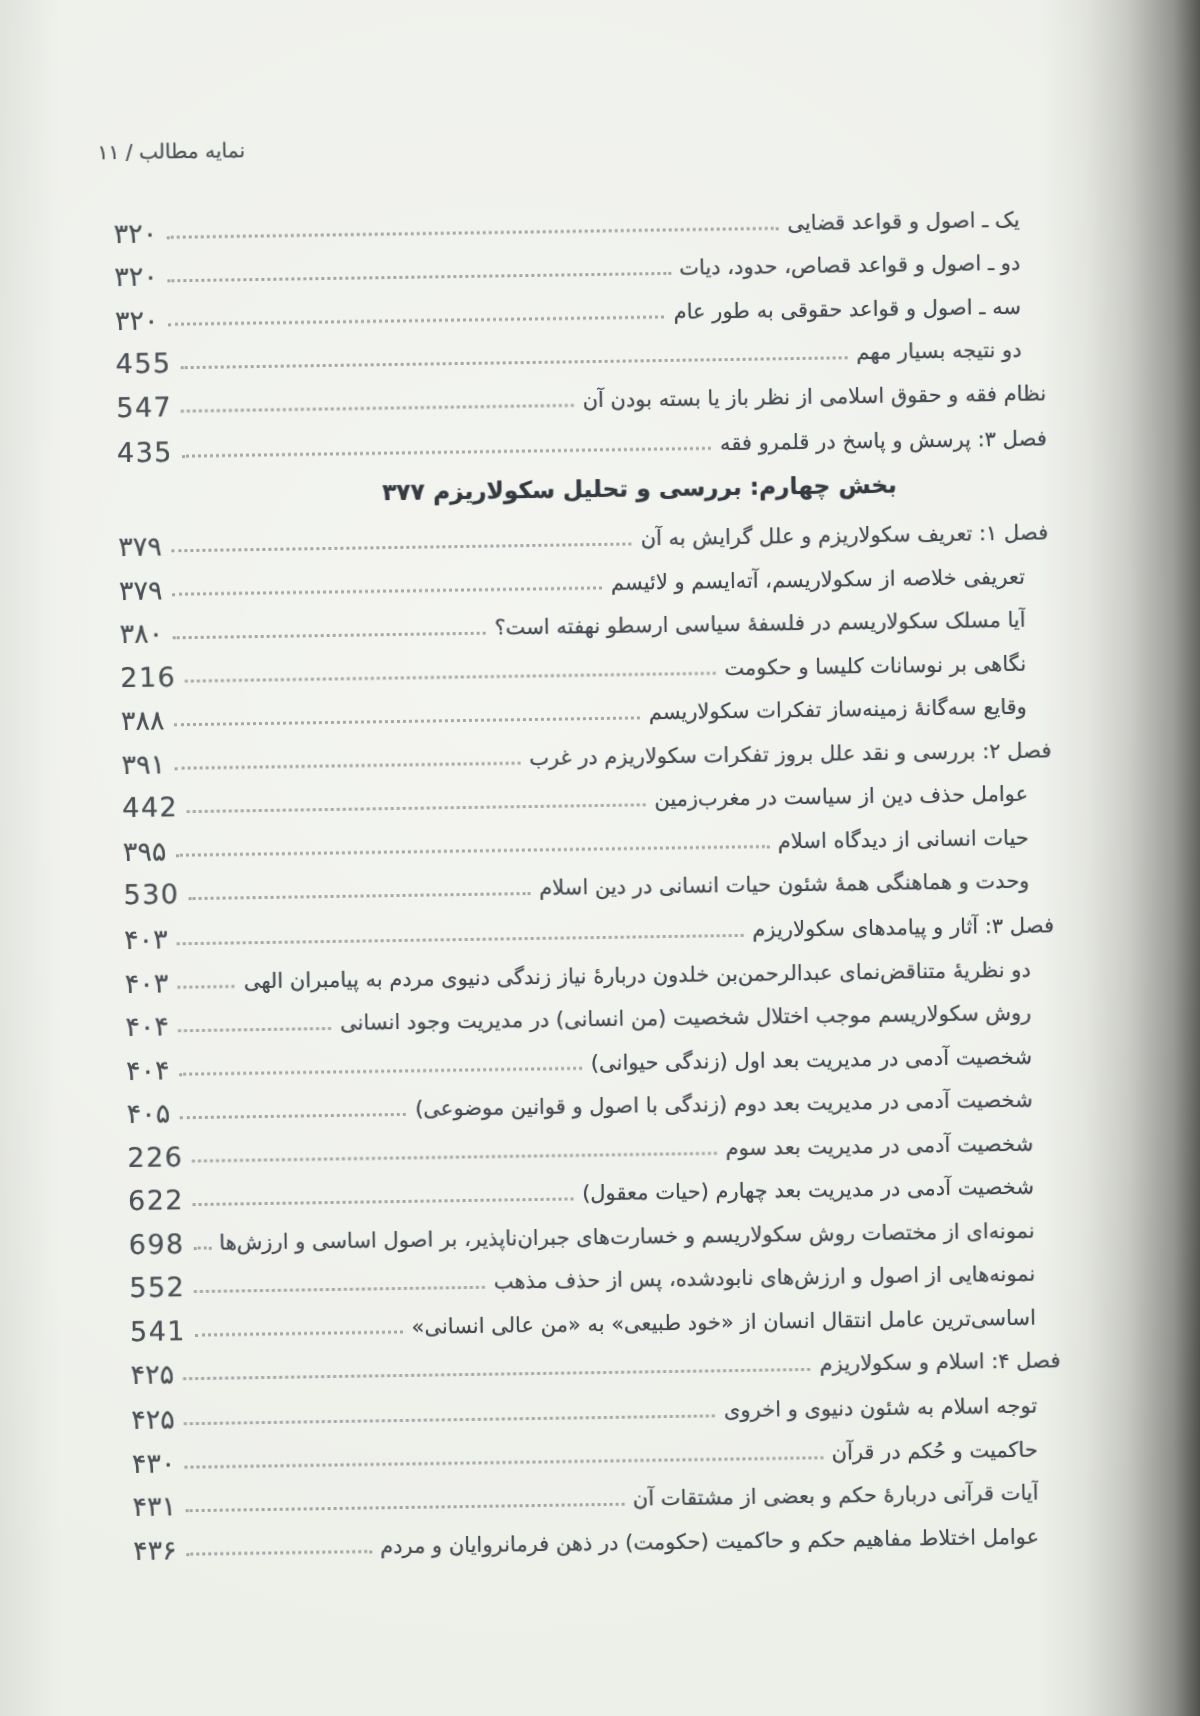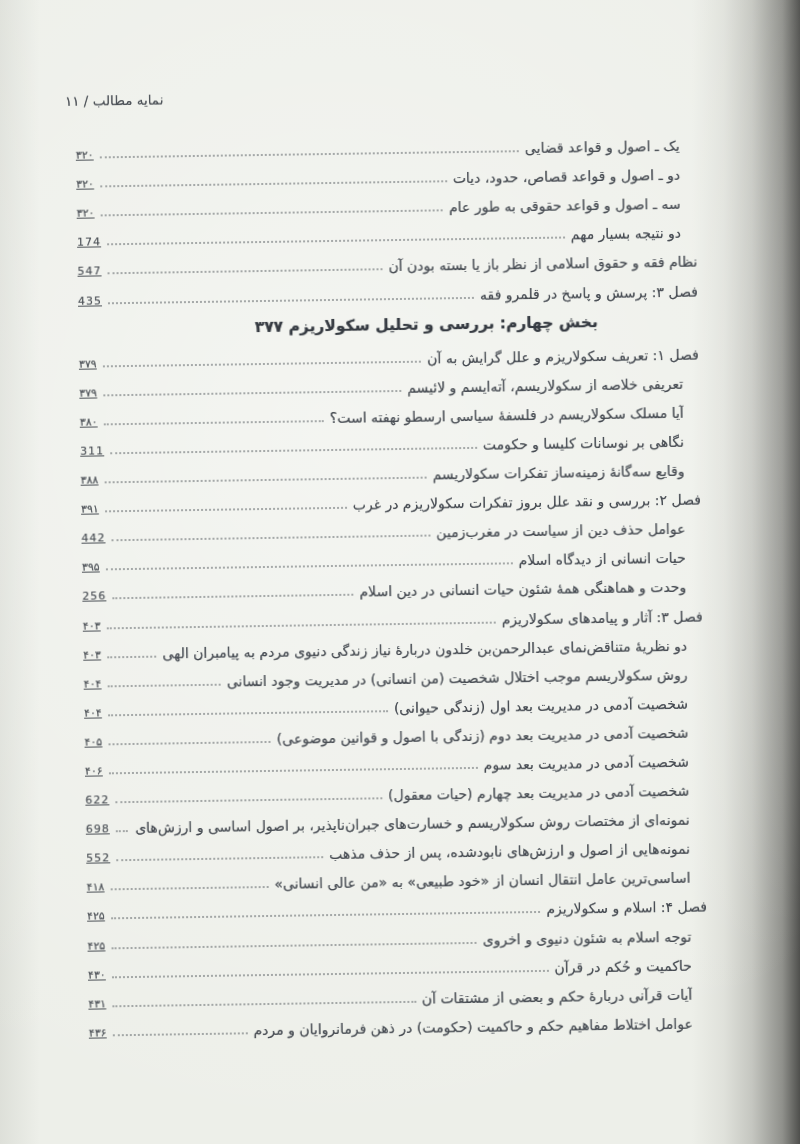--- a/index.html
+++ b/index.html
@@ -52,26 +52,25 @@
     direction: rtl;
     white-space: nowrap;
     overflow: hidden;
     flex-shrink: 1;
     font-size: 14px;
     line-height: 19px;
     color: #454a51;
     text-shadow: 0 0 0.6px rgba(69,74,81,0.6);
   }
   .entry-page {
-    font-size: 11px;
+    font-size: 18px;
     line-height: 18px;
     letter-spacing: 1px;
     color: #4d5258;
     text-shadow: 0 0 0.6px rgba(77,82,88,0.55);
-    text-decoration: underline;
   }
   .leader {
     flex: 1 1 auto;
     min-width: 12px;
     border-bottom: 2px dotted rgba(94,99,104,0.52);
     margin: 0 6px;
     transform: translateY(-6px);
     height: 0;
   }
   .section-row {
@@ -110,21 +109,21 @@
     <span class="entry-page">۳۲۰</span>
     <span class="leader"></span>
     <span class="entry-title" dir="rtl">دو ـ اصول و قواعد قصاص، حدود، دیات</span>
   </div>
       <div class="row indent">
     <span class="entry-page">۳۲۰</span>
     <span class="leader"></span>
     <span class="entry-title" dir="rtl">سه ـ اصول و قواعد حقوقی به طور عام</span>
   </div>
       <div class="row indent">
-    <span class="entry-page">174</span>
+    <span class="entry-page">455</span>
     <span class="leader"></span>
     <span class="entry-title" dir="rtl">دو نتیجه بسیار مهم</span>
   </div>
       <div class="row">
     <span class="entry-page">547</span>
     <span class="leader"></span>
     <span class="entry-title" dir="rtl">نظام فقه و حقوق اسلامی از نظر باز یا بسته بودن آن</span>
   </div>
       <div class="row">
     <span class="entry-page">435</span>
@@ -143,21 +142,21 @@
     <span class="entry-page">۳۷۹</span>
     <span class="leader"></span>
     <span class="entry-title" dir="rtl">تعریفی خلاصه از سکولاریسم، آته‌ایسم و لائیسم</span>
   </div>
       <div class="row indent">
     <span class="entry-page">۳۸۰</span>
     <span class="leader"></span>
     <span class="entry-title" dir="rtl">آیا مسلک سکولاریسم در فلسفهٔ سیاسی ارسطو نهفته است؟</span>
   </div>
       <div class="row indent">
-    <span class="entry-page">311</span>
+    <span class="entry-page">216</span>
     <span class="leader"></span>
     <span class="entry-title" dir="rtl">نگاهی بر نوسانات کلیسا و حکومت</span>
   </div>
       <div class="row indent">
     <span class="entry-page">۳۸۸</span>
     <span class="leader"></span>
     <span class="entry-title" dir="rtl">وقایع سه‌گانهٔ زمینه‌ساز تفکرات سکولاریسم</span>
   </div>
       <div class="row">
     <span class="entry-page">۳۹۱</span>
@@ -168,21 +167,21 @@
     <span class="entry-page">442</span>
     <span class="leader"></span>
     <span class="entry-title" dir="rtl">عوامل حذف دین از سیاست در مغرب‌زمین</span>
   </div>
       <div class="row indent">
     <span class="entry-page">۳۹۵</span>
     <span class="leader"></span>
     <span class="entry-title" dir="rtl">حیات انسانی از دیدگاه اسلام</span>
   </div>
       <div class="row indent">
-    <span class="entry-page">256</span>
+    <span class="entry-page">530</span>
     <span class="leader"></span>
     <span class="entry-title" dir="rtl">وحدت و هماهنگی همهٔ شئون حیات انسانی در دین اسلام</span>
   </div>
       <div class="row">
     <span class="entry-page">۴۰۳</span>
     <span class="leader"></span>
     <span class="entry-title" dir="rtl">فصل ۳: آثار و پیامدهای سکولاریزم</span>
   </div>
       <div class="row indent">
     <span class="entry-page">۴۰۳</span>
@@ -198,41 +197,41 @@
     <span class="entry-page">۴۰۴</span>
     <span class="leader"></span>
     <span class="entry-title" dir="rtl">شخصیت آدمی در مدیریت بعد اول (زندگی حیوانی)</span>
   </div>
       <div class="row indent">
     <span class="entry-page">۴۰۵</span>
     <span class="leader"></span>
     <span class="entry-title" dir="rtl">شخصیت آدمی در مدیریت بعد دوم (زندگی با اصول و قوانین موضوعی)</span>
   </div>
       <div class="row indent">
-    <span class="entry-page">۴۰۶</span>
+    <span class="entry-page">226</span>
     <span class="leader"></span>
     <span class="entry-title" dir="rtl">شخصیت آدمی در مدیریت بعد سوم</span>
   </div>
       <div class="row indent">
     <span class="entry-page">622</span>
     <span class="leader"></span>
     <span class="entry-title" dir="rtl">شخصیت آدمی در مدیریت بعد چهارم (حیات معقول)</span>
   </div>
       <div class="row indent">
     <span class="entry-page">698</span>
     <span class="leader"></span>
     <span class="entry-title" dir="rtl">نمونه‌ای از مختصات روش سکولاریسم و خسارت‌های جبران‌ناپذیر، بر اصول اساسی و ارزش‌های عالی</span>
   </div>
       <div class="row indent">
     <span class="entry-page">552</span>
     <span class="leader"></span>
     <span class="entry-title" dir="rtl">نمونه‌هایی از اصول و ارزش‌های نابودشده، پس از حذف مذهب</span>
   </div>
       <div class="row indent">
-    <span class="entry-page">۴۱۸</span>
+    <span class="entry-page">541</span>
     <span class="leader"></span>
     <span class="entry-title" dir="rtl">اساسی‌ترین عامل انتقال انسان از «خود طبیعی» به «من عالی انسانی»</span>
   </div>
       <div class="row">
     <span class="entry-page">۴۲۵</span>
     <span class="leader"></span>
     <span class="entry-title" dir="rtl">فصل ۴: اسلام و سکولاریزم</span>
   </div>
       <div class="row indent">
     <span class="entry-page">۴۲۵</span>

